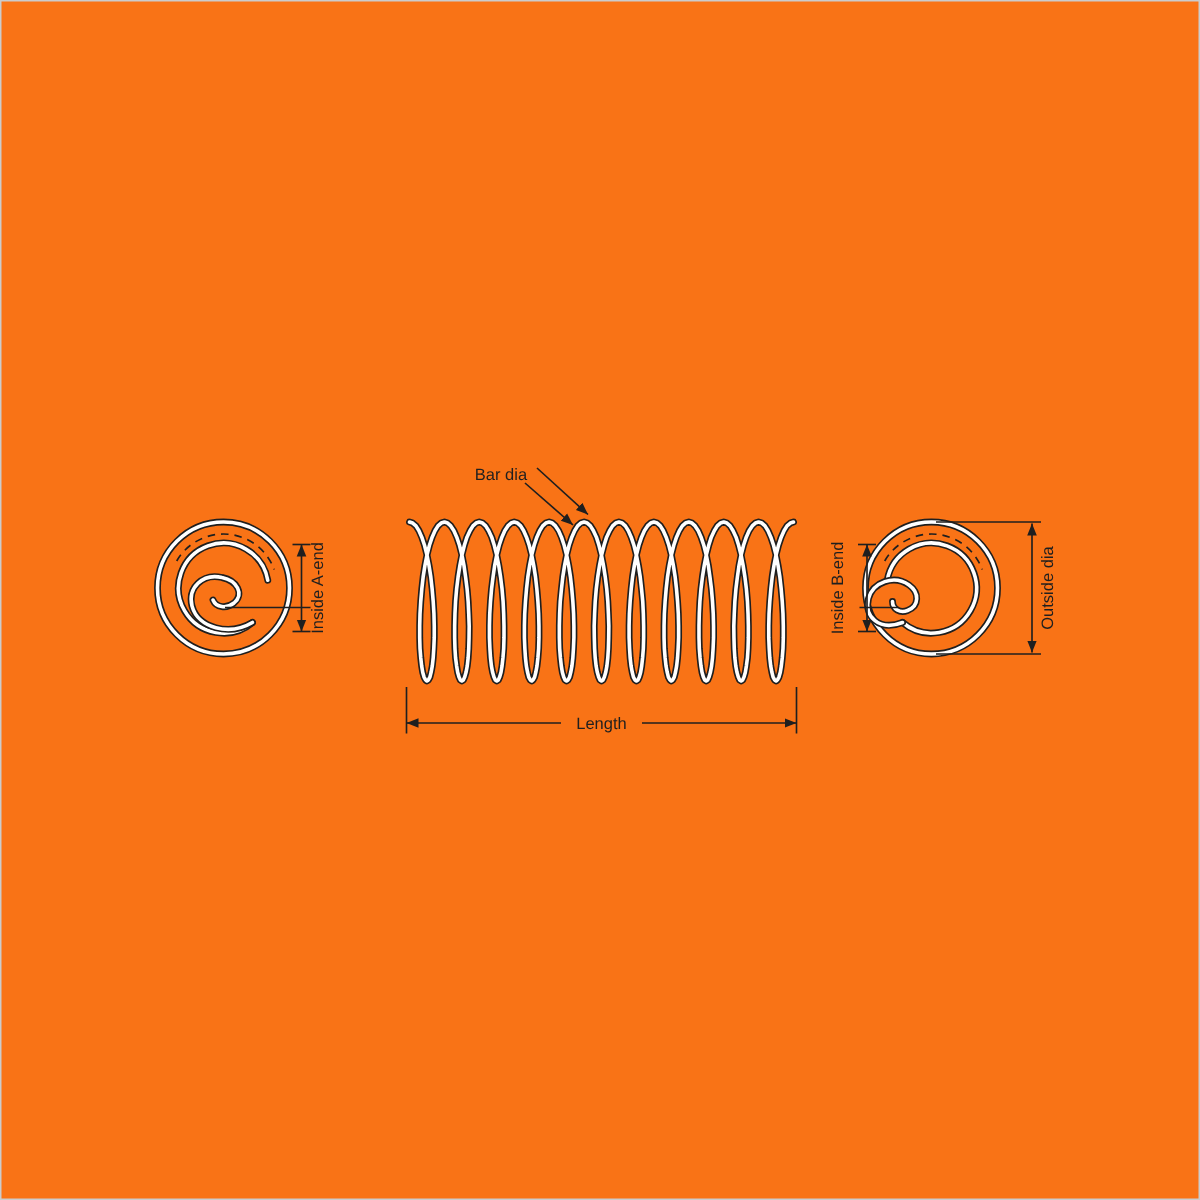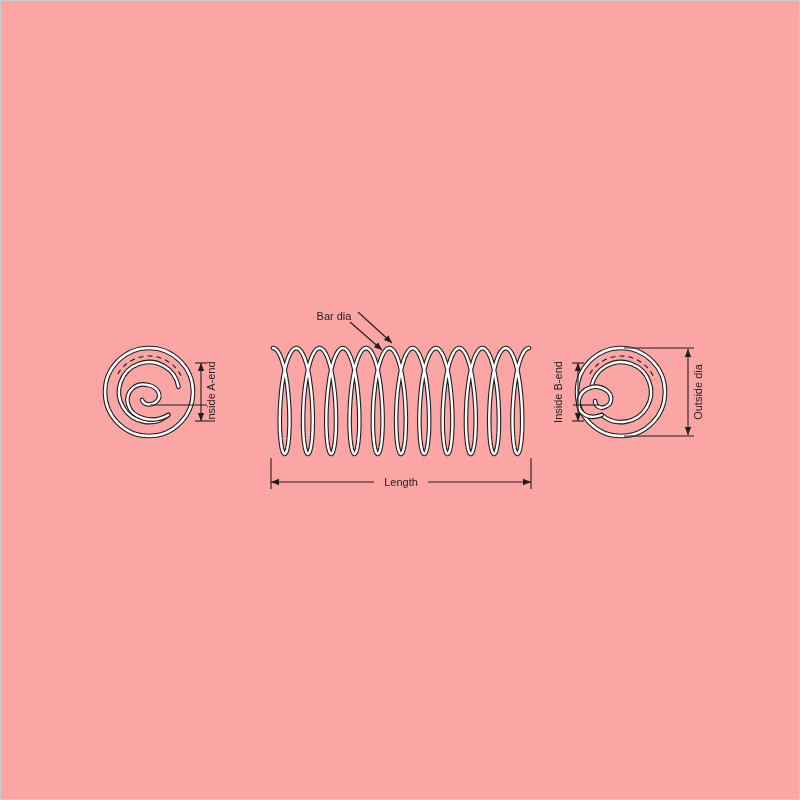--- a/index.html
+++ b/index.html
@@ -1,19 +1,19 @@
 <!DOCTYPE html>
 <html><head>
 <meta charset="utf-8">
 <style>
   html,body{margin:0;padding:0;background:#ffffff;}
   .frame{
     width:798px;height:798px;
     border:1px solid #cccccc;
-    background:#fca5a5;
+    background:#f97316;
     position:relative;
     font-family:"Liberation Sans", sans-serif;
   }
   svg{display:block;}
   .wire-out{fill:none;stroke:#1f1f1f;stroke-width:4.6;stroke-linecap:round;stroke-linejoin:round;}
   .wire-in{fill:none;stroke:#ffffff;stroke-width:2.4;stroke-linecap:round;stroke-linejoin:round;}
   .thin{fill:none;stroke:#1f1f1f;stroke-width:1.1;}
   .dash{fill:none;stroke:#1f1f1f;stroke-width:1.1;stroke-dasharray:5 4;}
   .dim{fill:none;stroke:#1f1f1f;stroke-width:1.1;}
   text{font-family:"Liberation Sans", sans-serif;font-size:11px;fill:#1f1f1f;}

